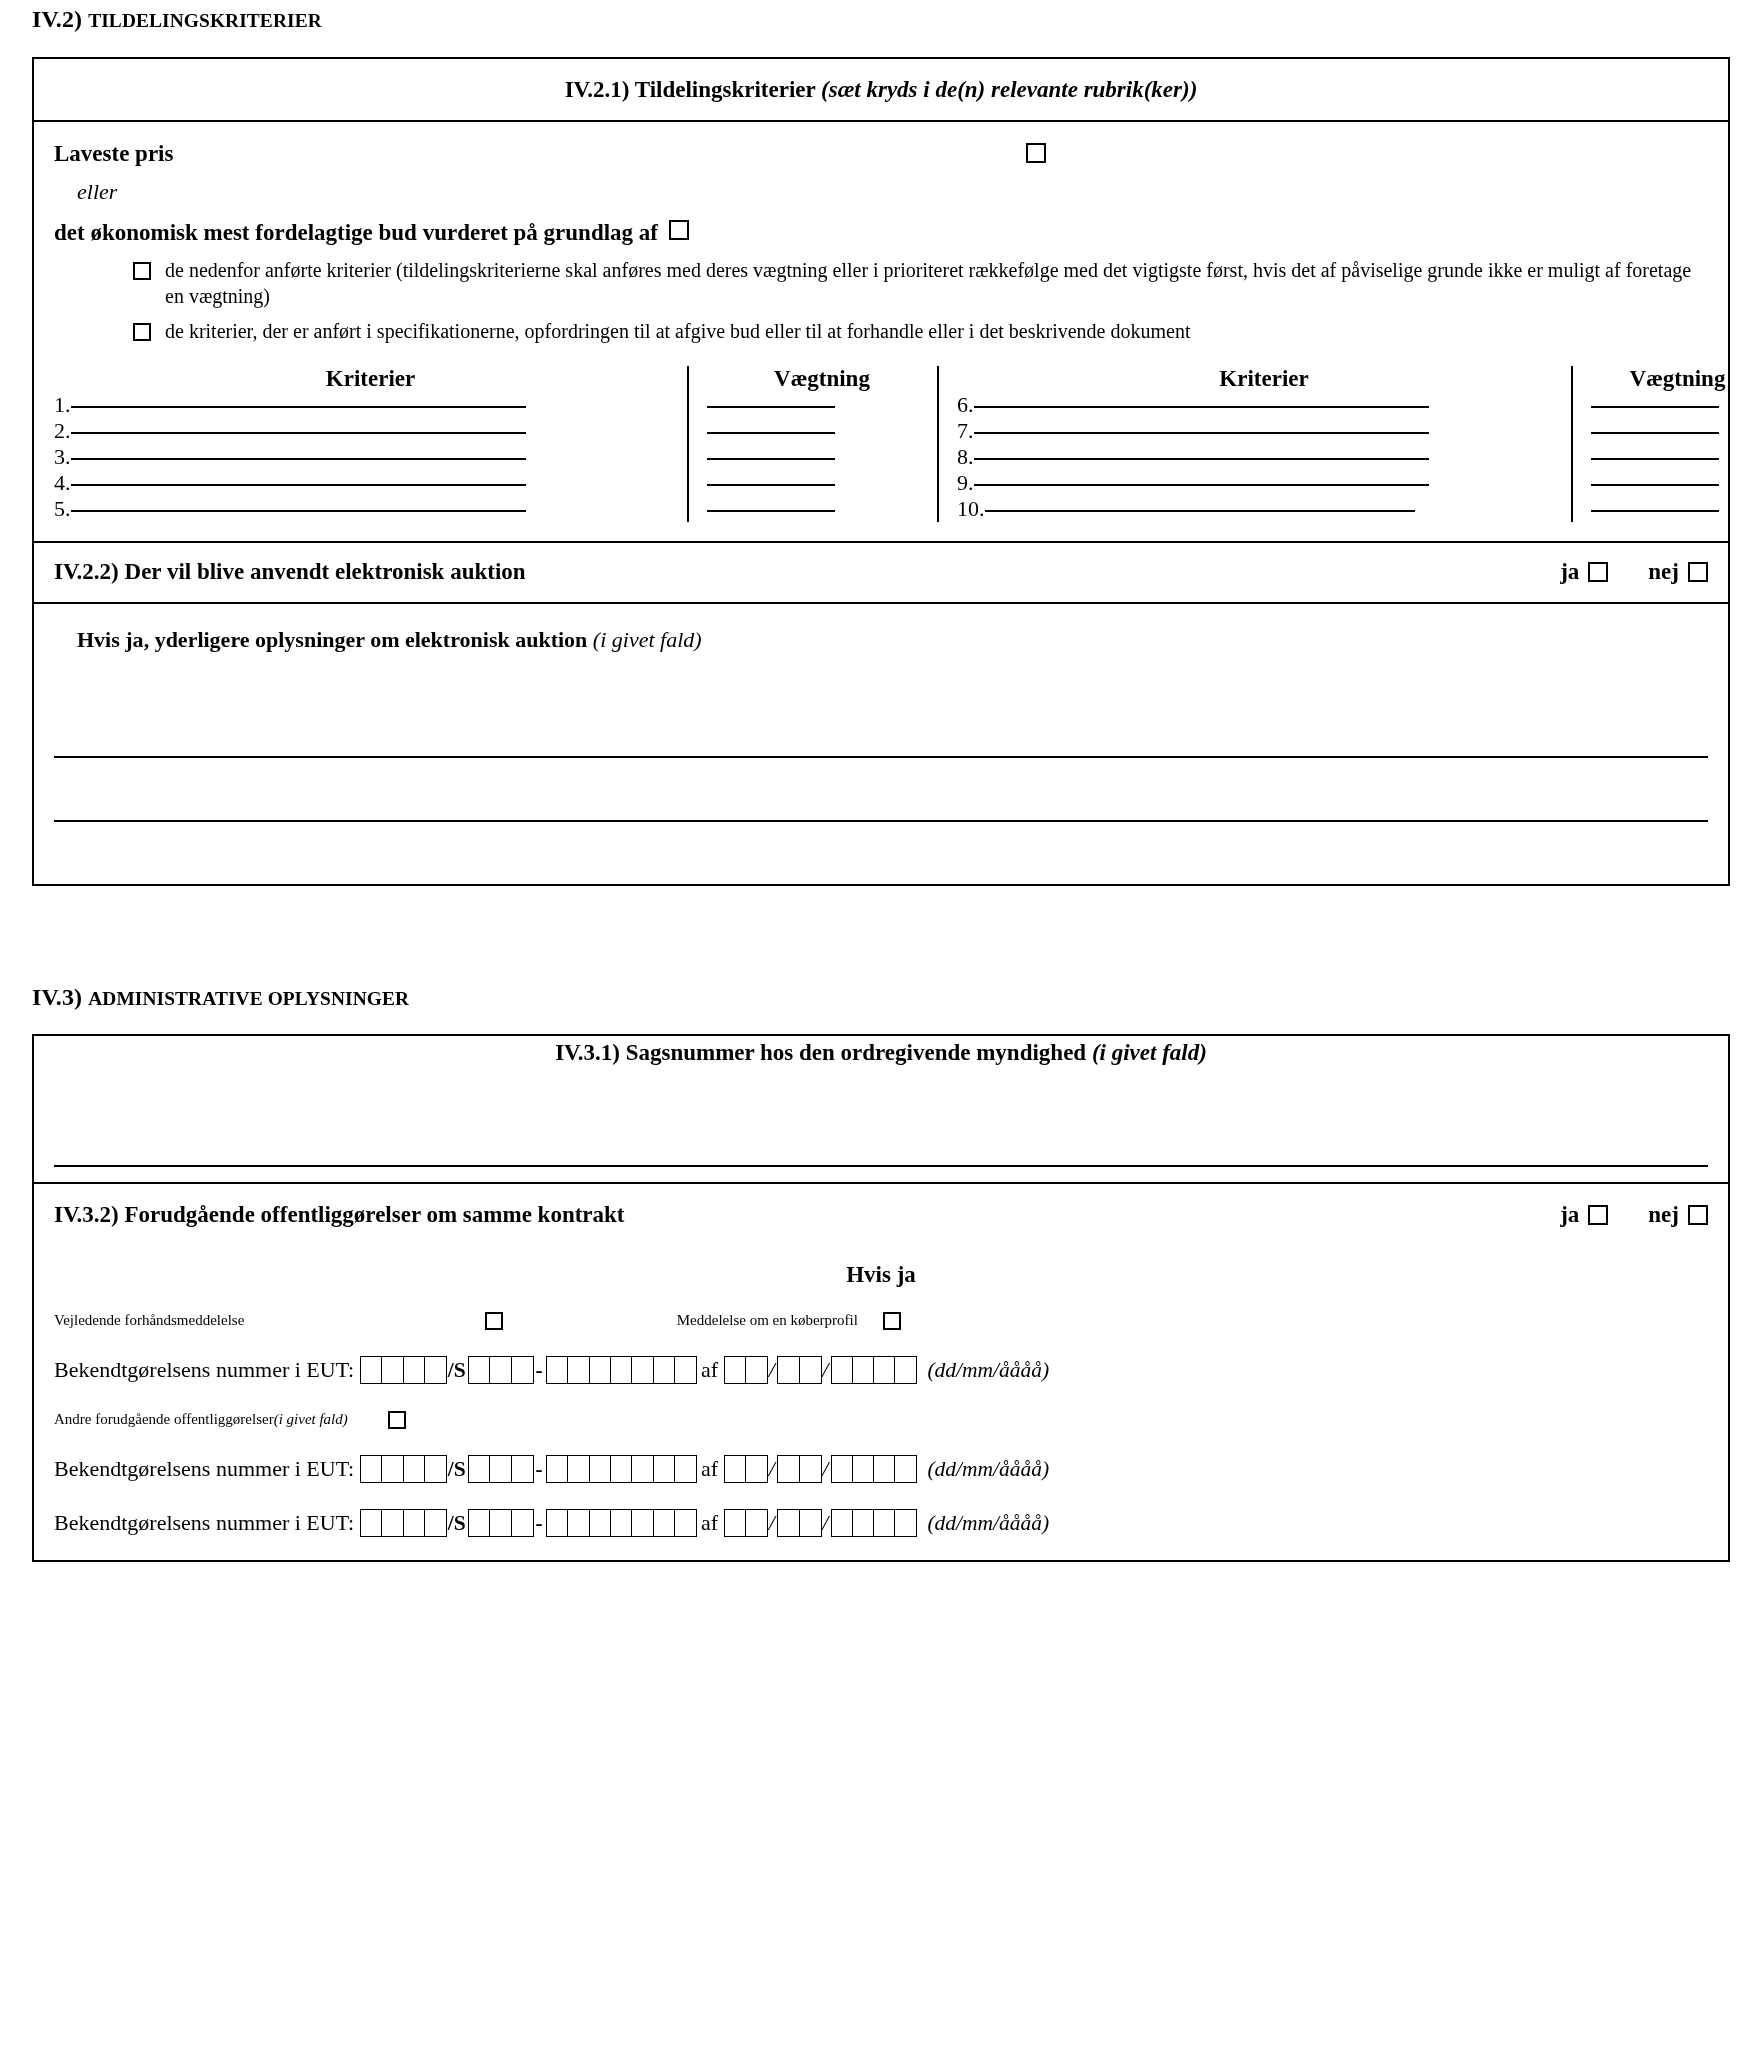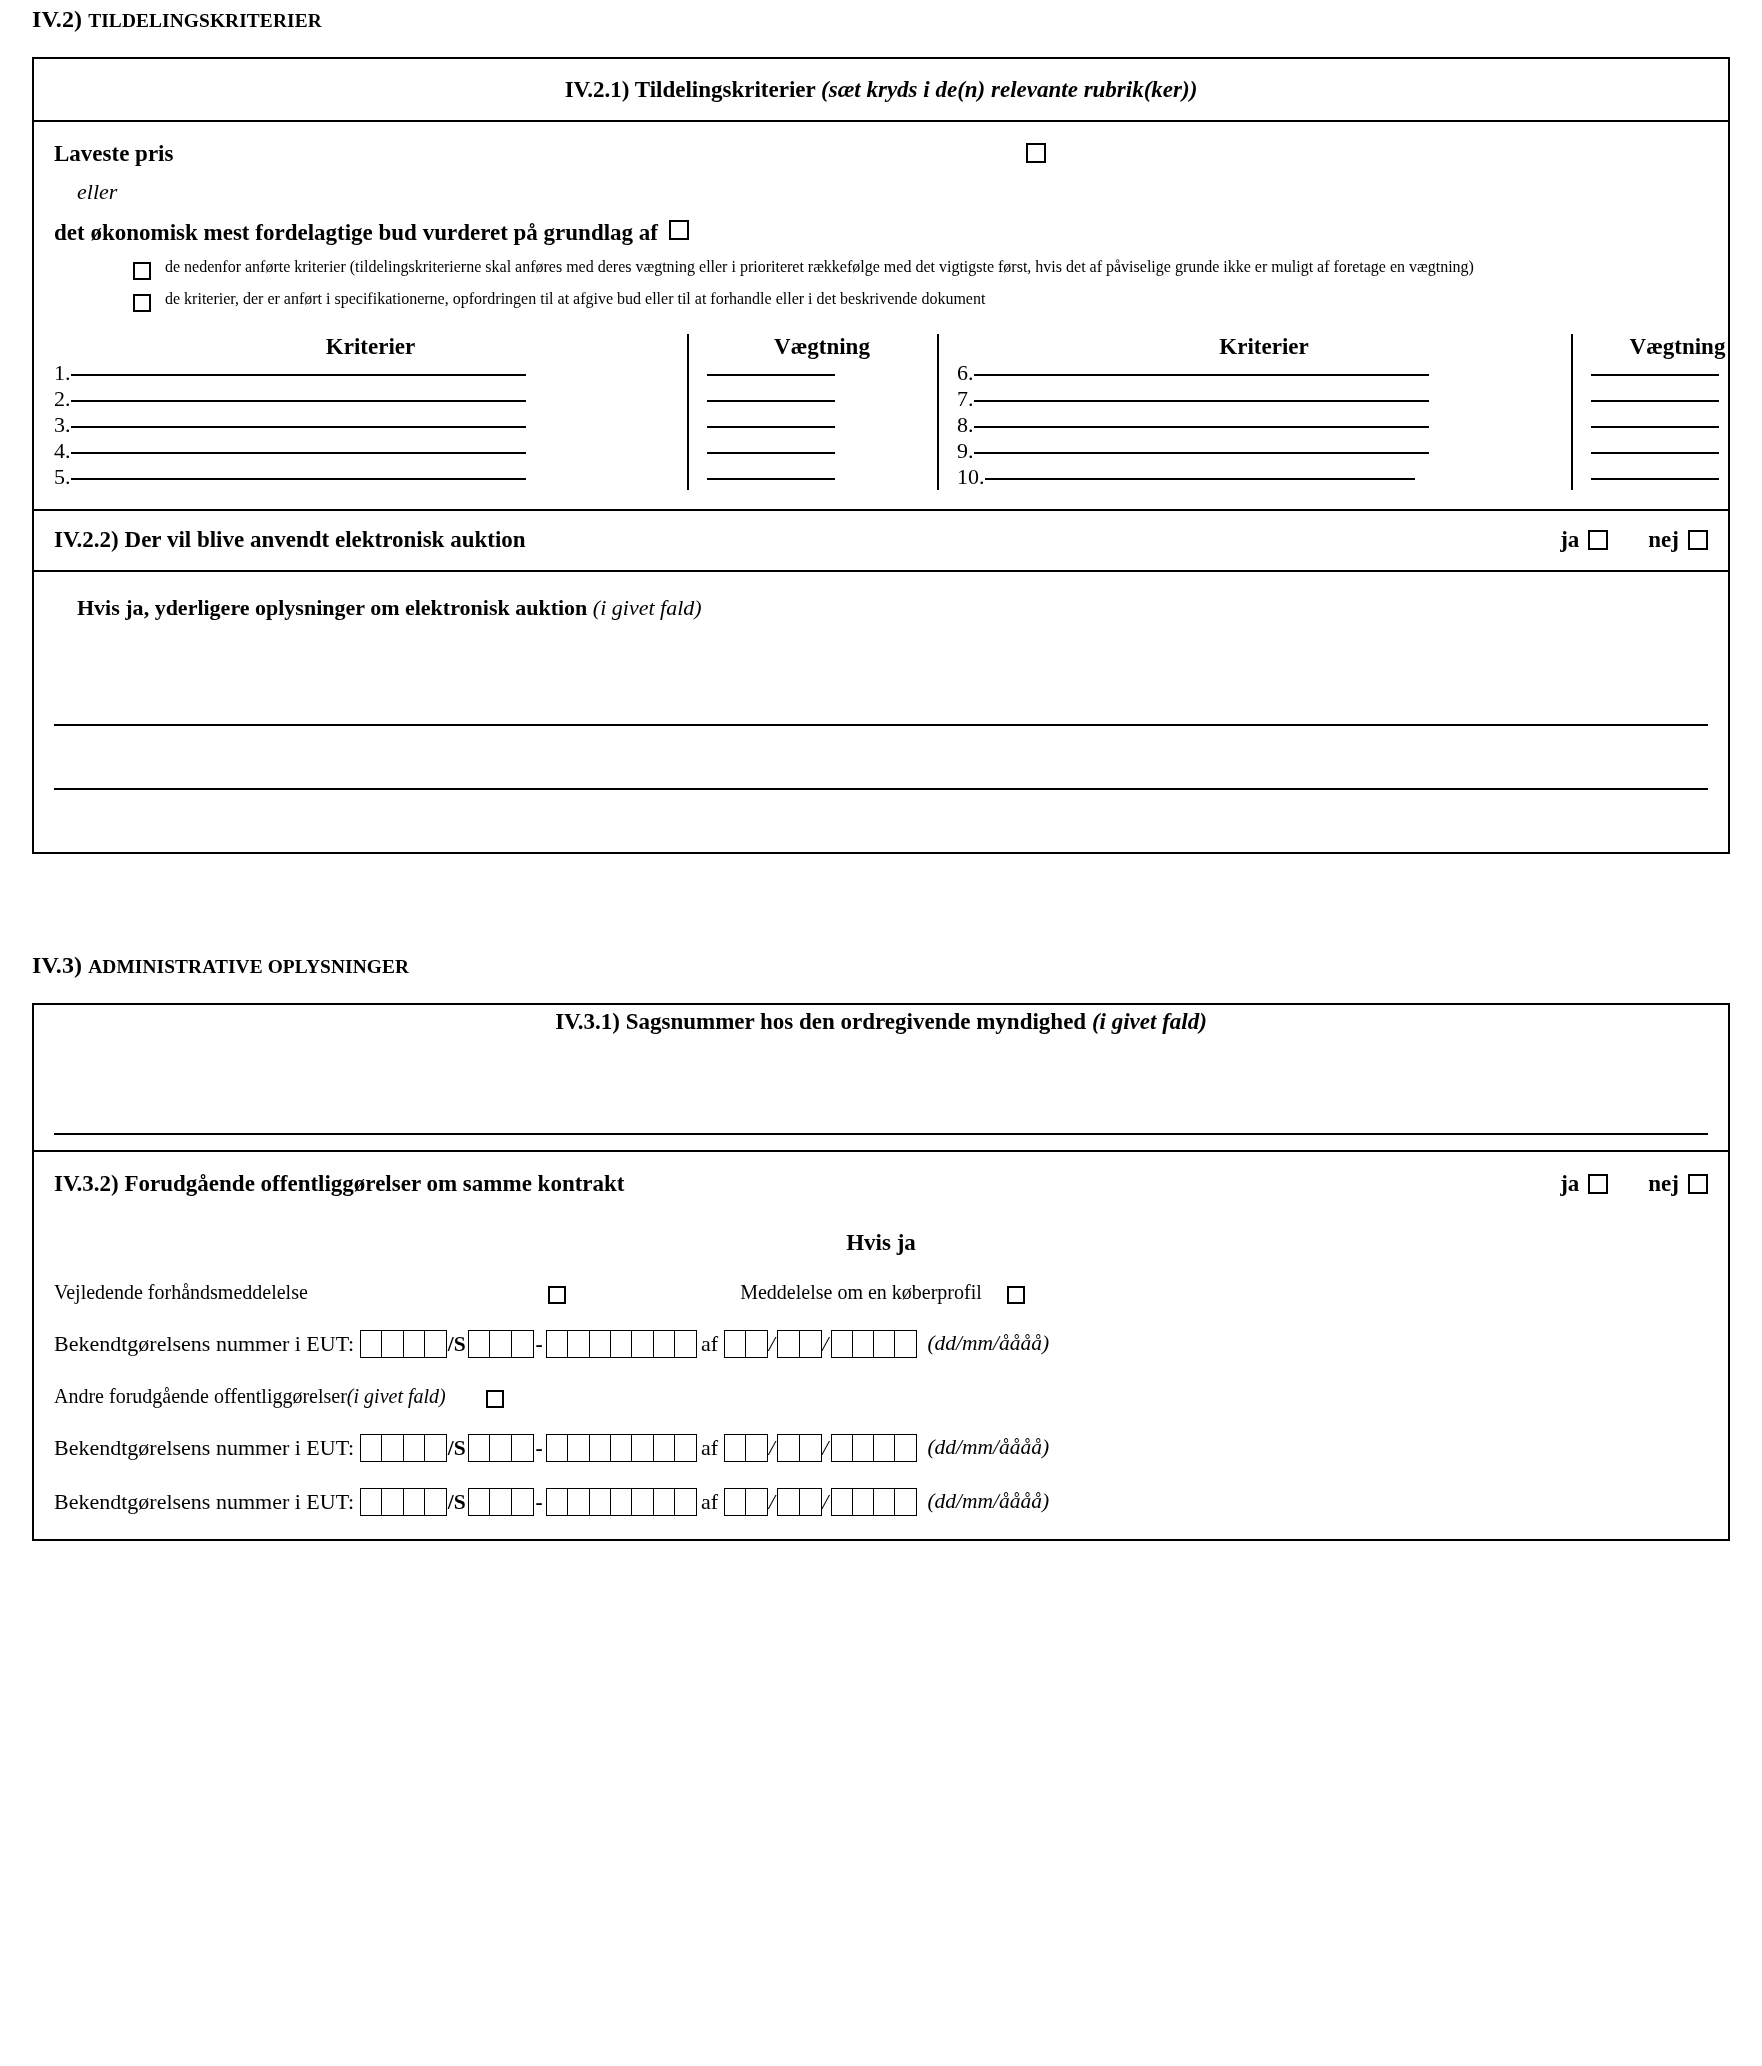--- a/index.html
+++ b/index.html
@@ -102,21 +102,21 @@
     align-items: flex-start;
     margin-left: 79px;
     margin-top: 10.7px;
   }
   .bullet-row .cbx-wrap {
     flex: 0 0 auto;
     padding-top: 5px;
     margin-right: 14px;
   }
   .bullet-row .bullet-text {
-    font-size: 16px;
+    font-size: 20px;
     line-height: 1.3;
   }
 
   
   .crit-table {
     width: 100%;
     border-collapse: collapse;
     table-layout: fixed;
     margin-top: 21.5px;
   }
@@ -217,22 +217,22 @@
     font-size: 22px;
     margin-top: 16.5px;
     white-space: nowrap;
   }
   .eut-row .lbl { margin-right: 5.8px; }
   .eut-row .af { margin: 0 5.8px; font-size: 22px; }
   .eut-row .fmt { margin-left: 11.6px; font-style: italic; font-size: 21.5px; }
 
   .kv-row {
     display: flex;
-    align-items: flex-end;
-    font-size: 20px;
+    align-items: flex-start;
+    font-size: 15px;
     white-space: nowrap;
   }
   .spacer-xl { height: 99px; }
 </style>
 </head>
 <body>
 
 <div class="page">
 
   <div class="section-head" style="padding-top:7.4px;">

